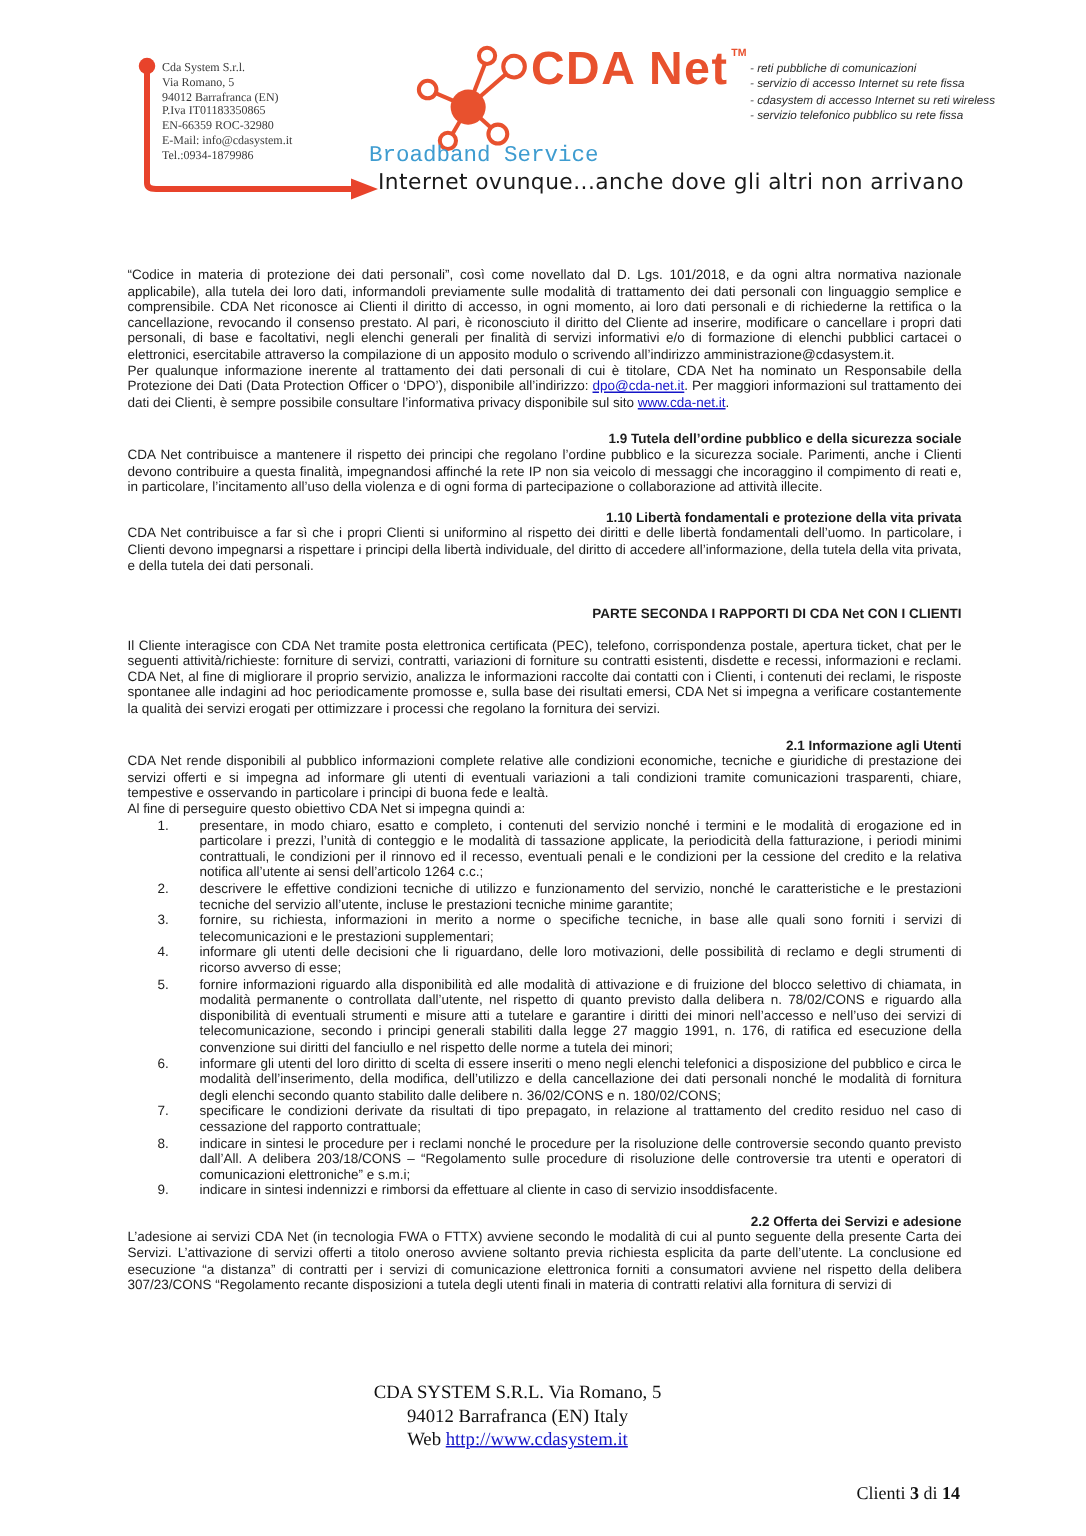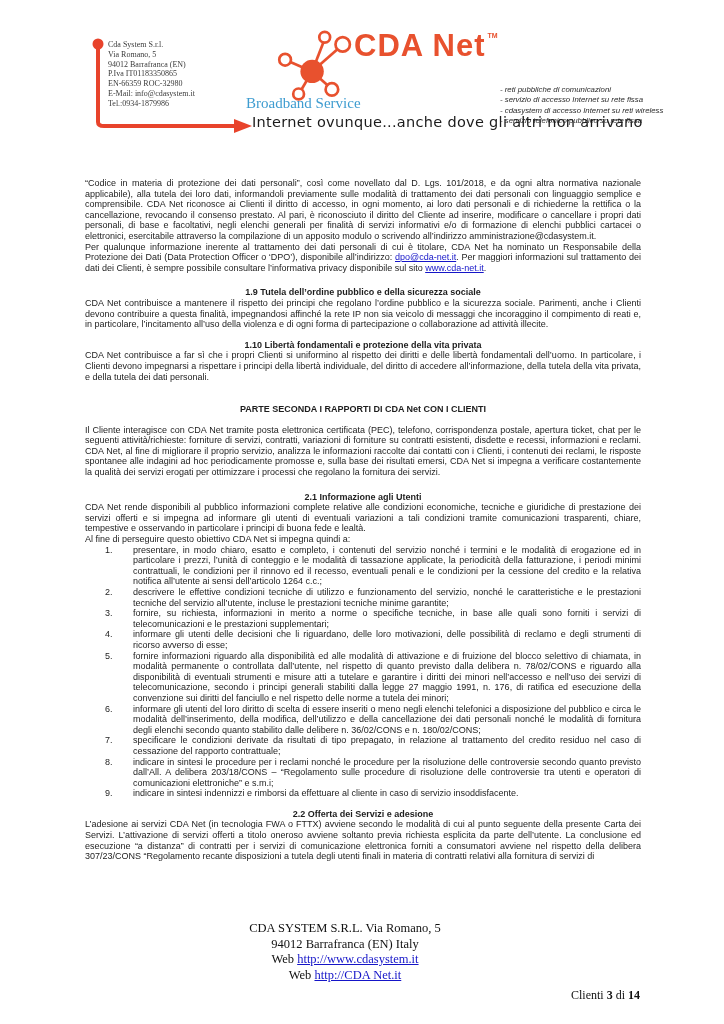--- a/index.html
+++ b/index.html
@@ -5,32 +5,32 @@
   html,body{margin:0;padding:0;background:#888;}
   .page{position:relative;width:724px;height:1024px;background:#ffffff;overflow:hidden;
         font-family:"Liberation Sans",sans-serif;color:#1d1d1d;}
 
   
   .company-info{position:absolute;left:108px;top:40px;font-size:8px;line-height:9.8px;color:#3a3a3a;font-family:Liberation Serif, serif;}
   .logo-row{position:absolute;left:272px;top:30px;display:flex;align-items:flex-start;}
   .logo-text{font-size:31px;font-weight:bold;color:#e8512e;letter-spacing:1px;line-height:1;}
   .logo-tm{font-size:7px;color:#e8512e;vertical-align:top;position:relative;top:2px;margin-left:2px;font-weight:bold;}
   .broadband{position:absolute;left:246px;top:95px;font-size:15px;color:#3e9cd0;
-             font-family:Liberation Serif, serif;}
+             font-family:Liberation Mono, monospace;}
   .tagline{position:absolute;left:252px;top:114px;font-size:14.5px;color:#1b1b1b;
            letter-spacing:.3px;font-family:"DejaVu Sans",sans-serif;}
   .services{position:absolute;left:500px;top:41px;font-size:7.8px;font-style:italic;
-            line-height:10.4px;color:#2a2a2a;margin-top:44px;}
+            line-height:10.4px;color:#2a2a2a;}
   .bracket{position:absolute;left:90px;top:36px;}
 
   
   .content{position:absolute;left:85px;top:178px;width:556px;font-size:9px;line-height:10.6px;
            text-align:justify;color:#1d1d1d;}
   .content p{margin:0;}
-  .h{font-weight:bold;margin:0;text-align:center;}
+  .h{font-weight:bold;margin:0;text-align:right;}
   .gap-sm{height:10px;}
   .gap-md{height:14px;}
   .gap-lg{height:22px;}
   a.doclink{color:#1515c8;text-decoration:underline;}
   .olist{margin-top:0;}
   .li{display:flex;margin-left:20px;}
   .li .num{width:14px;flex:0 0 14px;text-align:left;}
   .li .txt{flex:1;margin-left:14px;text-align:justify;}
 
   
@@ -165,18 +165,17 @@
 
     <div class="gap-sm"></div>
     <p class="h">2.2 Offerta dei Servizi e adesione</p>
     <p>L’adesione ai servizi CDA Net (in tecnologia FWA o FTTX) avviene secondo le modalità di cui al punto seguente della presente Carta dei Servizi. L’attivazione di servizi offerti a titolo oneroso avviene soltanto previa richiesta esplicita da parte dell’utente. La conclusione ed esecuzione “a distanza” di contratti per i servizi di comunicazione elettronica forniti a consumatori avviene nel rispetto della delibera 307/23/CONS “Regolamento recante disposizioni a tutela degli utenti finali in materia di contratti relativi alla fornitura di servizi di</p>
   </div>
 
   <div class="footer">
     <div>CDA SYSTEM S.R.L. Via Romano, 5</div>
     <div>94012 Barrafranca (EN) Italy</div>
     <div><span>Web </span><a href="#">http://www.cdasystem.it</a></div>
-    <div><span>Web </span><a href="#">http://CDA Net.it</a></div>
   </div>
 
   <div class="pagenum"><span>Clienti </span><b>3</b><span> di </span><b>14</b></div>
 
 </div>
 
 </body></html>

